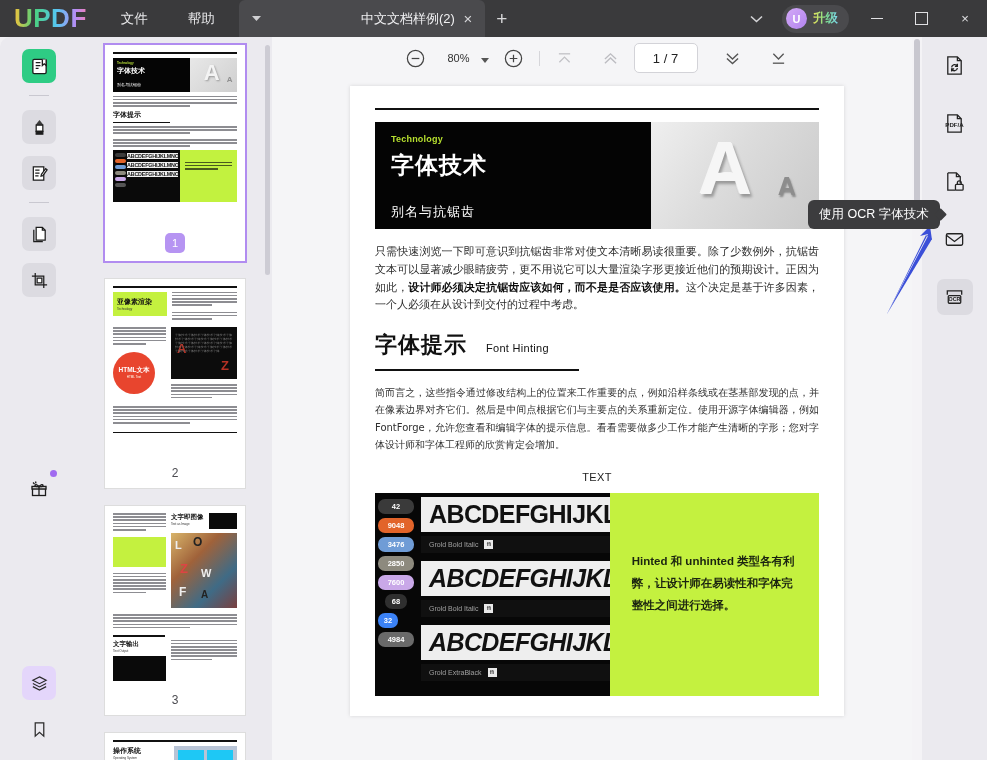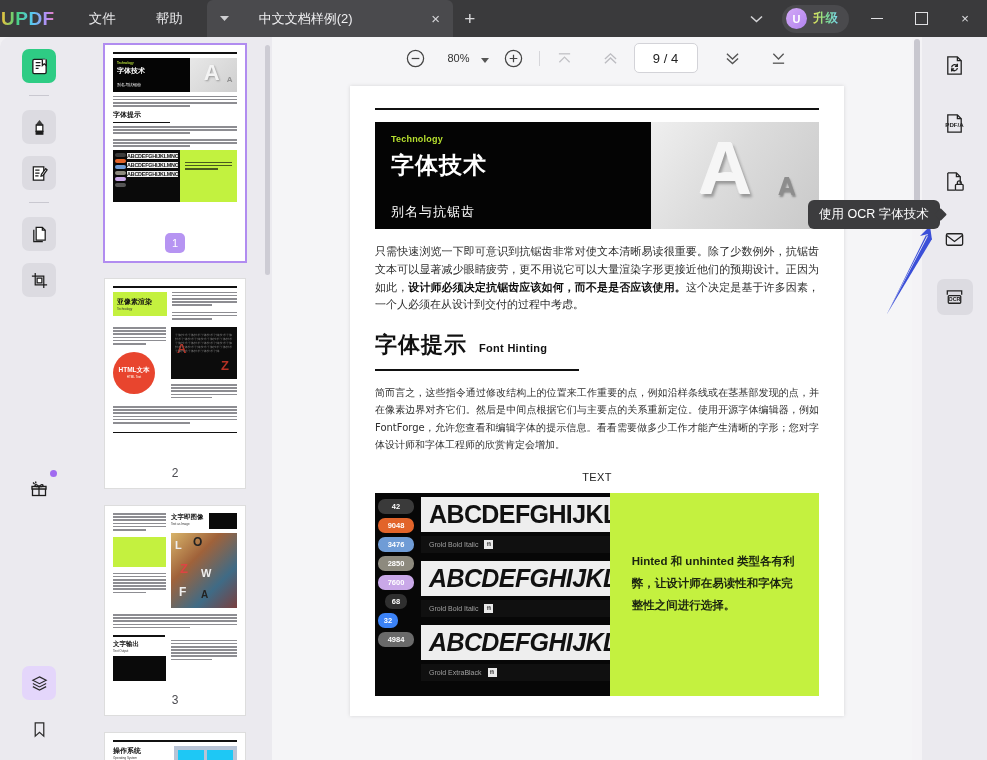--- a/index.html
+++ b/index.html
@@ -10,39 +10,39 @@
     -webkit-font-smoothing:antialiased;
   }
   .app{position:relative;width:987px;height:760px;}
 
   
   .titlebar{
     position:absolute;left:0;top:0;width:987px;height:37px;
     background:#3a3a3c;display:flex;align-items:center;
   }
   .logo{
-    margin-left:1px;font-size:19px;font-weight:bold;letter-spacing:.5px;
+    margin-left:14px;font-size:26px;font-weight:bold;letter-spacing:.5px;
     background:linear-gradient(90deg,#f3c23b 0%,#4ad07e 28%,#56c7f0 58%,#b88cf5 85%,#ef7fb8 100%);
     -webkit-background-clip:text;background-clip:text;color:transparent;
   }
   .menu-item{
     color:#e6e6e8;font-size:13.5px;padding:0 6px;margin-left:28px;cursor:default;
   }
   .menu-item:first-of-type{margin-left:42px;}
   .tabstrip{display:flex;align-items:flex-end;height:37px;margin-left:18px;}
   .tabcaret{
     width:36px;height:37px;background:#4a4a4d;display:flex;align-items:center;justify-content:center;
     border-top-left-radius:6px;
   }
   .tabcaret svg{fill:#cfcfd2;}
   .tab{
     height:37px;min-width:190px;background:#4a4a4d;display:flex;align-items:center;
     padding:0 4px 0 16px;border-top-right-radius:6px;
   }
-  .tab-title{color:#f0f0f2;font-size:13px;flex:1;text-align:left;white-space:nowrap;}
+  .tab-title{color:#f0f0f2;font-size:13px;flex:1;text-align:right;white-space:nowrap;}
   .tab-close{width:26px;height:26px;display:flex;align-items:center;justify-content:center;color:#d6d6d9;font-size:15px;}
   .tab-add{width:34px;height:37px;display:flex;align-items:center;justify-content:center;color:#d8d8da;font-size:19px;font-weight:300;}
   .title-right{position:absolute;right:0;top:0;height:37px;display:flex;align-items:center;}
   .chev-btn{width:40px;height:37px;display:flex;align-items:center;justify-content:center;}
   .chev-btn svg{stroke:#d4d4d7;}
   .upgrade{
     height:28px;display:flex;align-items:center;gap:6px;background:#4a4a4d;border-radius:14px;
     padding:0 11px 0 4px;margin:0 6px;
   }
   .avatar{
@@ -148,21 +148,21 @@
     position:absolute;left:127px;top:50px;font-size:25px;color:#8d8d8d;font-weight:bold;
     text-shadow:1px 2px 2px rgba(0,0,0,.35);
   }
   .ptext{
     font-size:11px;line-height:1.62;color:#2b2b2b;margin-top:14px;text-align:justify;
     font-family:"DejaVu Sans",sans-serif;
   }
   .ptext b{font-weight:bold;color:#0d0d0d;}
   .sec-head{display:flex;align-items:baseline;margin-top:16px;}
   .sec-cn{font-size:22px;font-weight:bold;color:#111;letter-spacing:1px;}
-  .sec-en{font-size:11px;font-weight:bold;color:#111;margin-left:12px;letter-spacing:.3px;}
+  .sec-en{font-size:11px;font-weight:normal;color:#111;margin-left:19px;letter-spacing:.3px;}
   .sec-rule{height:2px;background:#111;width:46%;margin-top:9px;}
   .ptext.small{font-size:10px;line-height:1.72;margin-top:13px;color:#303030;}
   .textlabel{text-align:center;font-size:11px;color:#222;margin-top:18px;letter-spacing:.4px;}
   .specimen{display:flex;height:203px;margin-top:10px;}
   .spec-left{flex:1.42;background:#070707;position:relative;overflow:hidden;}
   .spec-right{flex:1;background:#c4f13f;padding:58px 22px 0;box-sizing:border-box;}
   .spec-right p{font-size:11.5px;line-height:1.9;color:#1b2410;font-weight:bold;margin:0;}
   .chiprow{position:absolute;left:0;top:0;width:42px;height:100%;}
   .chip{position:absolute;left:3px;width:36px;height:15px;border-radius:7px;
         display:flex;align-items:center;justify-content:center;font-size:7.5px;color:#fff;font-weight:bold;}
@@ -543,21 +543,21 @@
           <path d="M3 3 H15"></path>
             <path d="M3.5 12 L9 6.5 L14.5 12"></path>
         </svg>
       </div>
       <div class="tb-btn" style="margin-left:16px">
         <svg width="17" height="13" viewBox="0 0 18 14" fill="none" stroke="#bcbcc1" stroke-width="1.5">
           <path d="M3 7.5 L9 2 L15 7.5"></path>
             <path d="M3 12 L9 6.5 L15 12"></path>
         </svg>
       </div>
-      <div class="pagebox">9 / 4</div>
+      <div class="pagebox">1 / 7</div>
       <div class="tb-btn" style="margin-left:12px">
         <svg width="17" height="13" viewBox="0 0 18 14" fill="none" stroke="#555" stroke-width="1.5">
           <path d="M3 2 L9 7.5 L15 2"></path>
             <path d="M3 7 L9 12.5 L15 7"></path>
         </svg>
       </div>
       <div class="tb-btn" style="margin-left:16px">
         <svg width="17" height="15" viewBox="0 0 18 16" fill="none" stroke="#555" stroke-width="1.4">
           <path d="M3.5 3 L9 8.5 L14.5 3"></path>
             <path d="M3 13 H15"></path>

